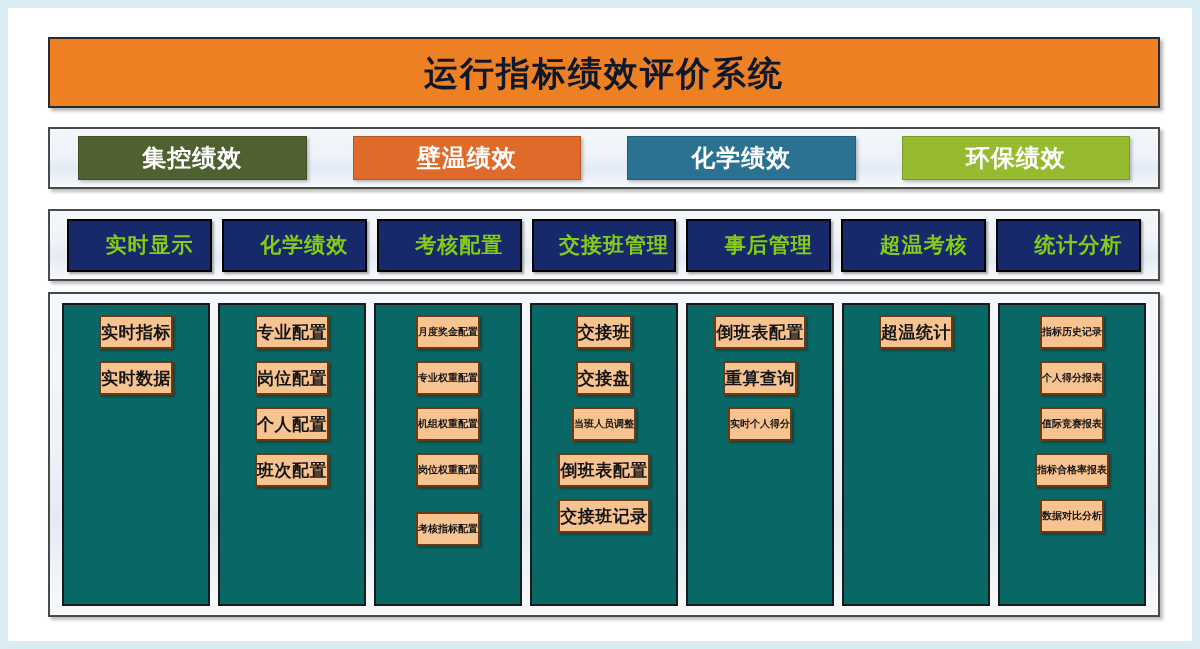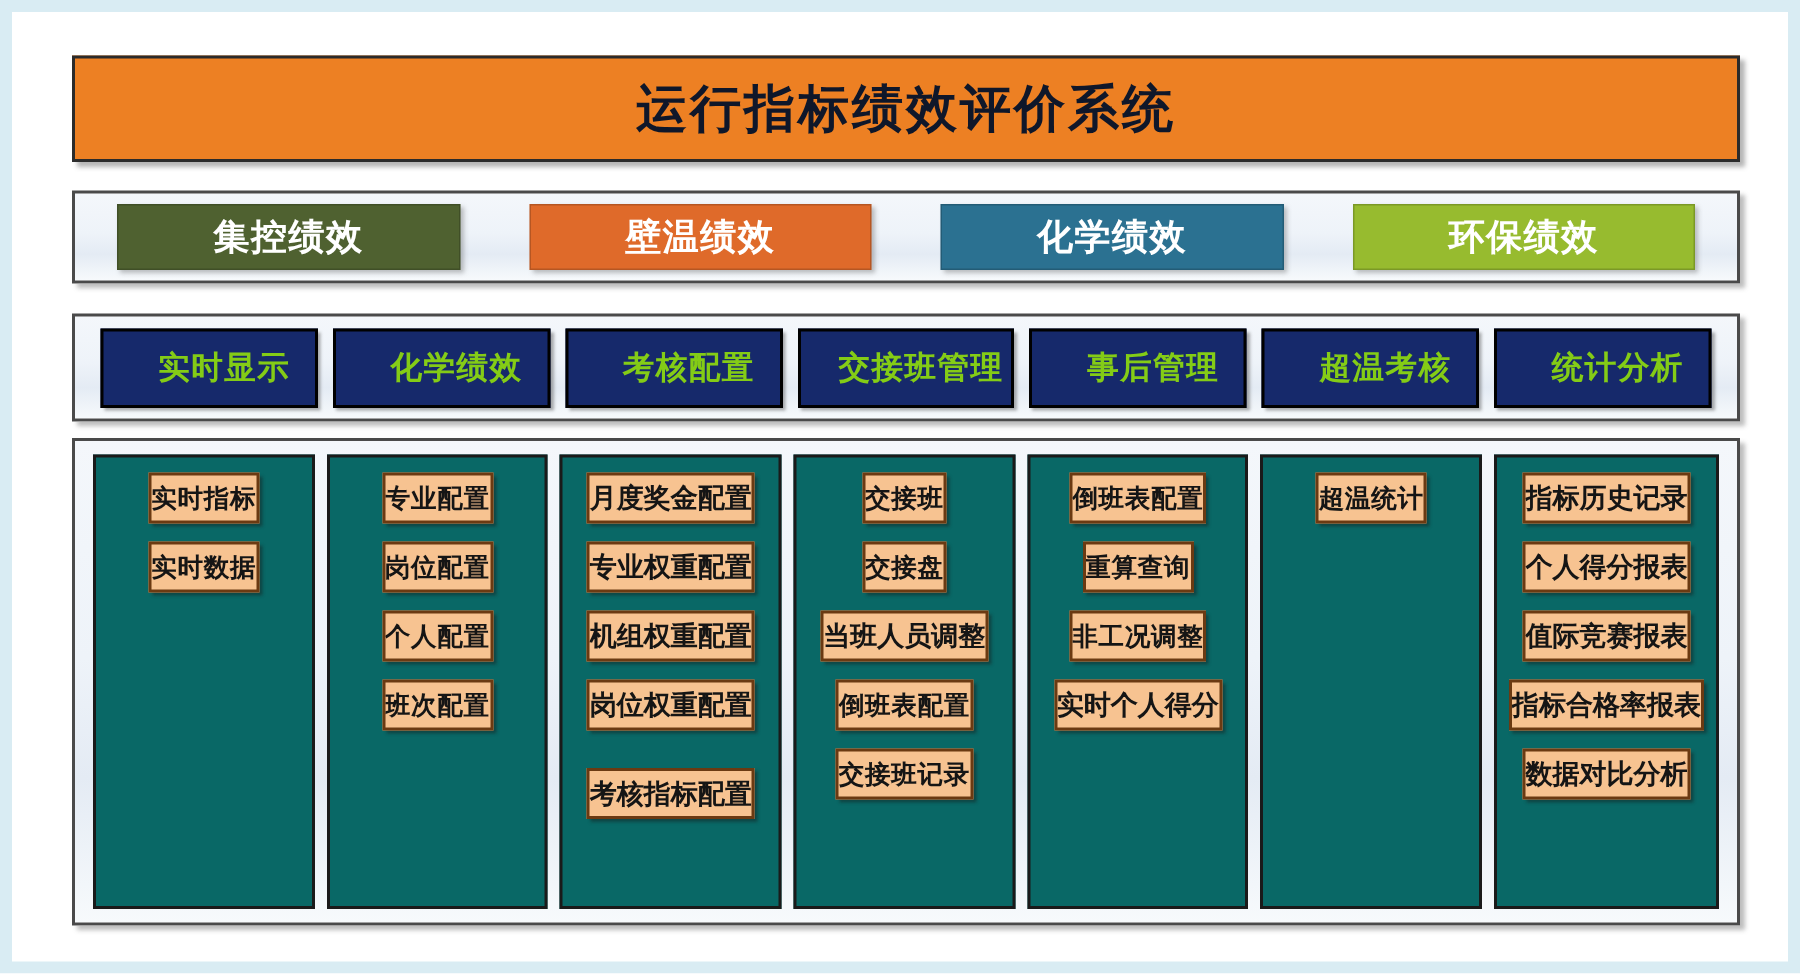--- a/index.html
+++ b/index.html
@@ -153,21 +153,21 @@
     letter-spacing: 0.5px;
     white-space: nowrap;
     box-shadow: 2px 2px 2px rgba(20,40,40,0.55);
     cursor: pointer;
     overflow: hidden;
   }
   .col-item.gap-before {
     margin-top: 13px;
   }
   .col-item.tight {
-    font-size: 18px;
+    font-size: 10px;
     letter-spacing: 0;
   }
 </style>
 </head>
 <body>
 
 <div class="screen">
   <div class="inner">
 
     <div class="title-bar">
@@ -270,23 +270,20 @@
             <span>交接班记录</span>
           </div>
         </div>
         <div class="col">
           <div class="col-item">
             <span>倒班表配置</span>
           </div>
           <div class="col-item">
             <span>重算查询</span>
           </div>
-          <div class="col-item">
-            <span>非工况调整</span>
-          </div>
           <div class="col-item tight">
             <span>实时个人得分</span>
           </div>
         </div>
         <div class="col">
           <div class="col-item">
             <span>超温统计</span>
           </div>
         </div>
         <div class="col">

